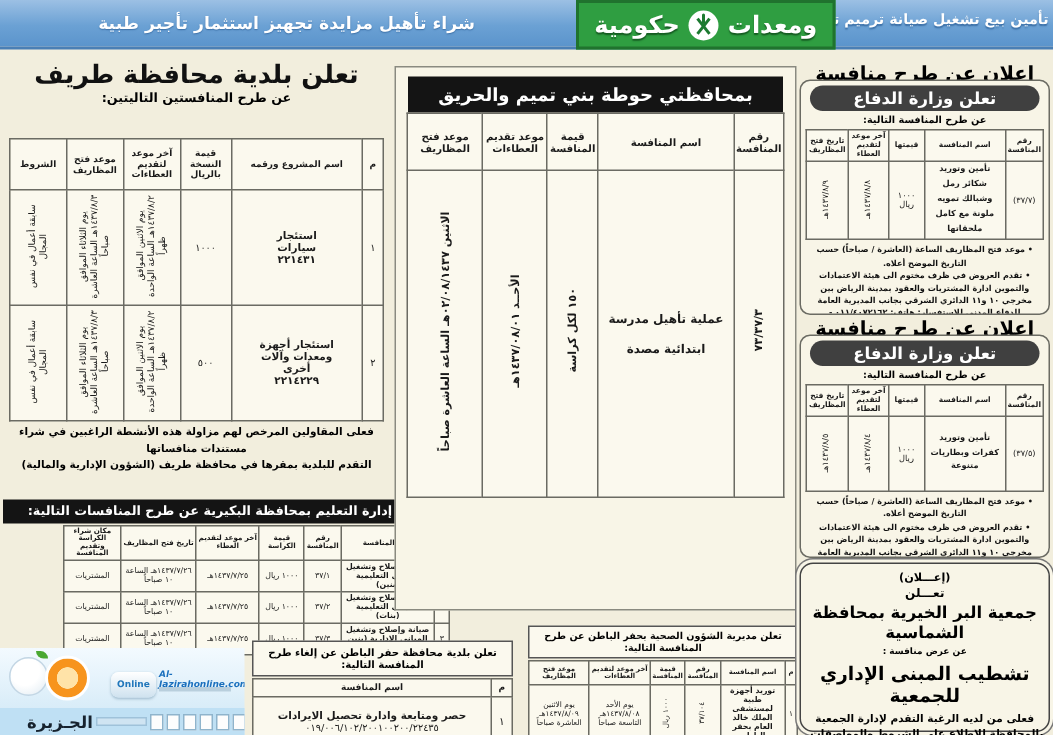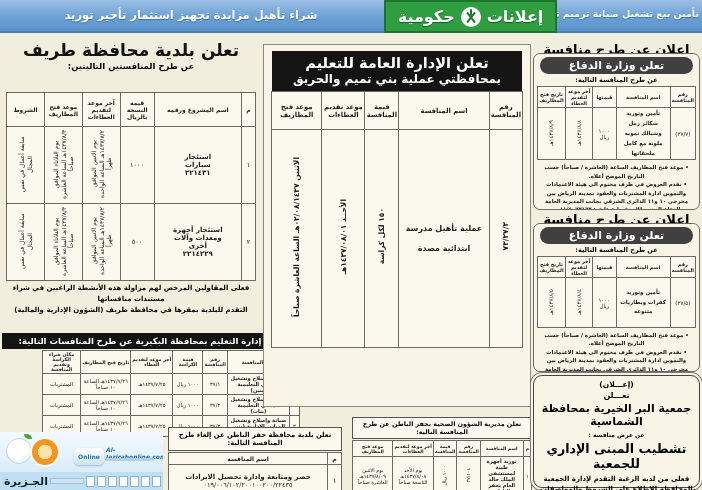--- a/index.html
+++ b/index.html
@@ -53,21 +53,21 @@
   .jz-ball { position:absolute; left:6px; top:6px; width:26px; height:26px; border-radius:50%;
              background:radial-gradient(circle at 40% 35%,#ffffff 0 45%,#dfeaf2 100%); border:1px solid #c3d6e4; }
   .jz-leaf { position:absolute; left:24px; top:2px; width:8px; height:5px; background:#4aa832; border-radius:0 6px 0 6px; }
   .jz-orange { position:absolute; left:30px; top:5px; width:30px; height:30px; border-radius:50%; border:2px solid #fff;
                background:radial-gradient(circle at 50% 50%,#ffe3a8 0 38%,#f7941d 40% 100%); }
   .jz-online { position:absolute; left:74px; top:16px; width:30px; height:17px; border-radius:5px;
                background:linear-gradient(#ffffff,#cfe2ef); box-shadow:0 1px 2px #9db9cc; text-align:center;
                font-size:6px; font-weight:bold; color:#2277bb; line-height:17px; }
   .jz-url { position:absolute; left:106px; top:14px; width:56px; font-size:6px; font-weight:bold; color:#1a6fbd; font-style:italic; }
   .jz-subline { position:absolute; left:106px; top:26px; width:48px; height:3px; background:#b9cfdd; }
-  .jz-strip { position:absolute; left:0; top:40px; width:178px; height:18px; background:#bfe0f4; display:flex; align-items:center; gap:2px; padding:0 4px; }
+  .jz-strip { position:absolute; left:0; top:40px; width:178px; height:18px; background:#bfe0f4; display:flex; align-items:center; gap:2px; padding:0 18px; }
   .jz-paper { font-size:11px; font-weight:bold; color:#16222e; flex:0 0 auto; }
   .jz-bar { width:34px; height:6px; background:#cfe4f2; border:1px solid #9fc2da; flex:0 0 auto; }
   .jz-sq { width:9px; height:11px; background:#fdfdfd; border:1px solid #8fb4cc; flex:0 0 auto; }
 
   
   .ad-hafr { position:absolute; left:168px; top:427px; width:174px; direction:rtl; }
   .hf-title { border:1px solid #555; background:#fbf9ee; font-size:6.8px; font-weight:bold; text-align:center; padding:3px 1px; }
   .hf-table { width:174px; margin-top:1px; }
   .hf-table th { font-size:6px; padding:2px; }
   .hf-table td { font-size:7px; padding:2px; height:32px; }
@@ -118,29 +118,29 @@
   .ch-line { font-size:7px; font-weight:bold; margin-top:4px; }
 </style>
 </head>
 <body>
 
 <div class="page">
 
   <div class="banner">
     <div class="banner-text rt">تأمين بيع تشغيل صيانة ترميم تأهيل نقل تأجير</div>
     <div class="gov-logo">
-      <span class="gov-word">إعلانات</span>
+      <span class="gov-word">ومعدات</span>
       <span class="emblem">
           <i class="s1"></i>
           <i class="s2"></i>
           <i class="pm"></i>
         </span>
       <span class="gov-word">حكومية</span>
     </div>
-    <div class="banner-text lf">شراء تأهيل مزايدة تجهيز استثمار تأجير توريد</div>
+    <div class="banner-text lf">شراء تأهيل مزايدة تجهيز استثمار تأجير طبية</div>
   </div>
 
   <div class="ad-turaif">
     <div class="t-title">تعلن بلدية محافظة طريف</div>
     <div class="t-sub">عن طرح المنافستين التاليتين:</div>
     <table class="t-table">
       <colgroup>
           <col style="width:14px">
           <col style="width:88px">
           <col style="width:34px">
@@ -278,22 +278,21 @@
           <span>حصر ومتابعة وادارة تحصيل الايرادات</span>
           <span class="hf-code">٠١٩/٠٠٦/١٠٢/٢٠٠١٠٠٢٠٠/٢٢٤٣٥</span>
         </td>
       </tr>
     </tbody>
       </table>
   </div>
 
   <div class="ad-edu">
     <div class="ed-head">
-      <div class="l1">تعلن الإدارة العامة للتعليم</div>
-      <div class="l2">بمحافظتي عملية بني تميم والحريق</div>
+      <div class="l2">بمحافظتي حوطة بني تميم والحريق</div>
     </div>
     <table class="ed-table">
       <colgroup>
           <col style="width:26px">
           <col style="width:96px">
           <col style="width:34px">
           <col style="width:44px">
           <col style="width:52px">
         </colgroup>
       <tbody>

